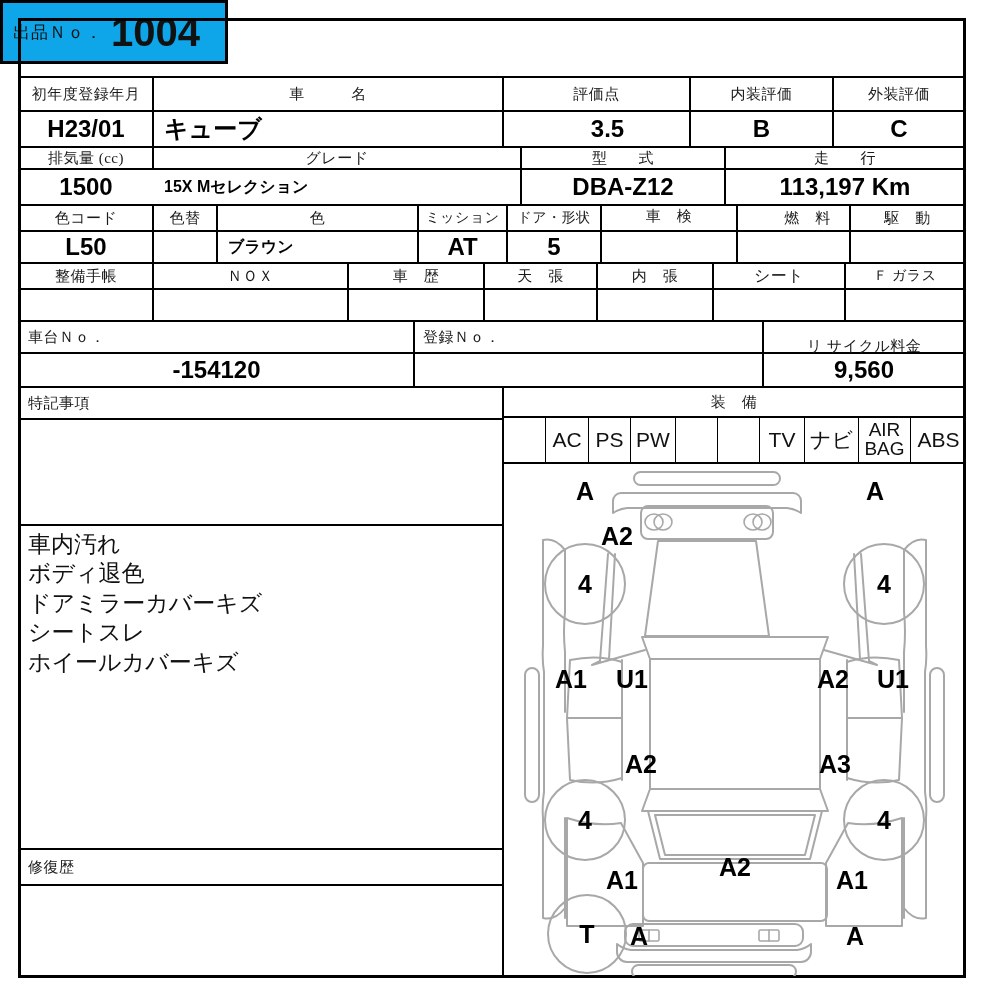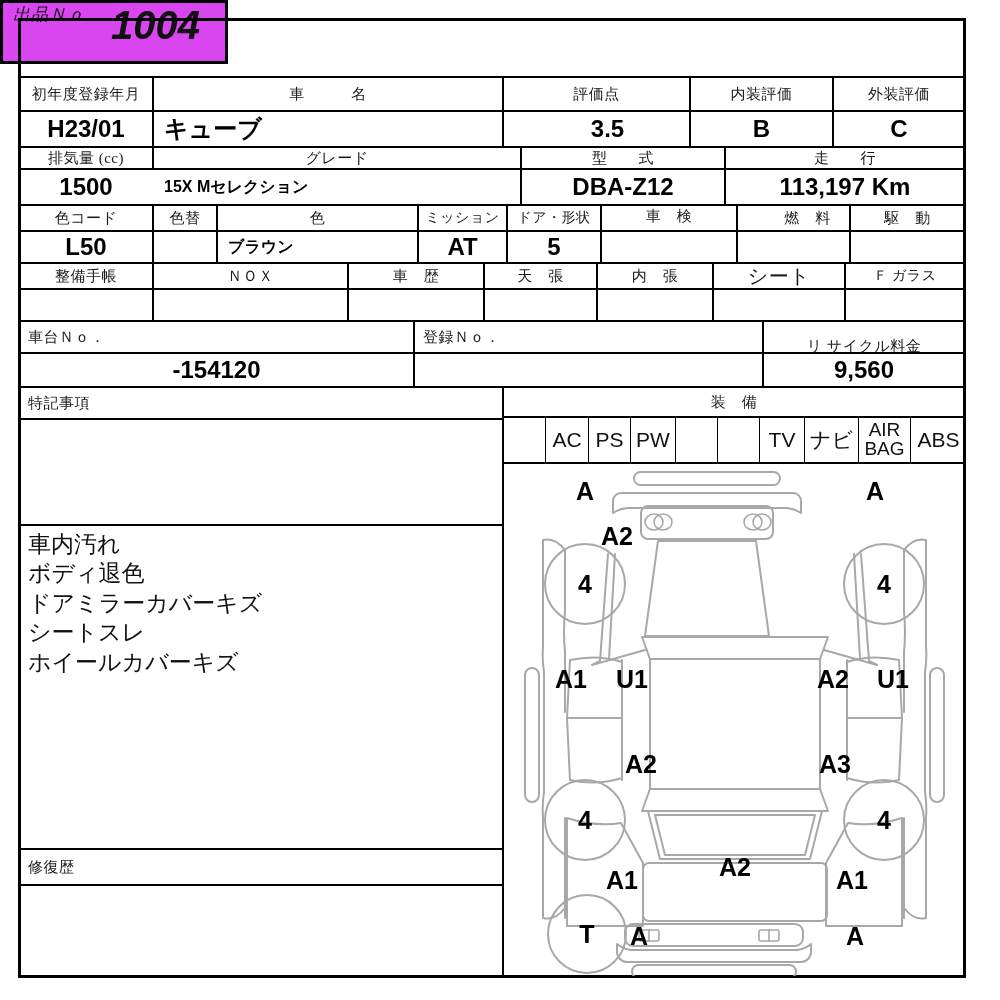--- a/index.html
+++ b/index.html
@@ -27,22 +27,22 @@
   .val-l{justify-content:flex-start;padding-left:10px;}
   .val-sm{font-size:16px;}
   
   .hl{position:absolute;background:#000;height:2px;}
   .vl{position:absolute;background:#000;width:2px;}
   .vl1{position:absolute;background:#000;width:1px;}
 
   
   #lotbox{
     left:18px;top:18px;width:222px;height:58px;
-    border:3px solid #000;display:flex;align-items:flex-start;
-    background:#d946ef;z-index:5;font-style:italic;
+    border:3px solid #000;display:flex;align-items:center;
+    background:#0ea5e9;z-index:5;
   }
   #lotLabel{font-size:17px;letter-spacing:1px;padding-left:10px;}
   #lotNo{
     font-family:"Liberation Sans","DejaVu Sans",sans-serif;
     font-weight:bold;font-size:40px;padding-left:8px;letter-spacing:0px;
   }
 
   
   #notesText{
     position:absolute;left:28px;top:530px;width:460px;
@@ -174,21 +174,21 @@
   <div class="bx val" style="left:508px;top:232px;width:92px;height:30px;">5</div>
   <div class="bx val" style="left:602px;top:232px;width:134px;height:30px;"></div>
   <div class="bx val" style="left:738px;top:232px;width:111px;height:30px;"></div>
   <div class="bx val" style="left:851px;top:232px;width:113px;height:30px;"></div>
 
   <div class="bx lbl" style="left:20px;top:264px;width:132px;height:24px;">整備手帳</div>
   <div class="bx lbl" style="left:154px;top:264px;width:193px;height:24px;">ＮＯＸ</div>
   <div class="bx lbl" style="left:349px;top:264px;width:134px;height:24px;">車　歴</div>
   <div class="bx lbl" style="left:485px;top:264px;width:111px;height:24px;">天　張</div>
   <div class="bx lbl" style="left:598px;top:264px;width:114px;height:24px;">内　張</div>
-  <div class="bx lbl" style="left:714px;top:264px;width:130px;height:24px;font-size:20px;">シート</div>
+  <div class="bx lbl" style="left:714px;top:264px;width:130px;height:24px;font-size:16px;">シート</div>
   <div class="bx lbl" style="left:846px;top:264px;width:118px;height:24px;font-size:14px;">Ｆ ガラス</div>
 
   <div class="bx val" style="left:20px;top:290px;width:132px;height:30px;"></div>
   <div class="bx val" style="left:154px;top:290px;width:193px;height:30px;"></div>
   <div class="bx val" style="left:349px;top:290px;width:134px;height:30px;"></div>
   <div class="bx val" style="left:485px;top:290px;width:111px;height:30px;"></div>
   <div class="bx val" style="left:598px;top:290px;width:114px;height:30px;"></div>
   <div class="bx val" style="left:714px;top:290px;width:130px;height:30px;"></div>
   <div class="bx val" style="left:846px;top:290px;width:118px;height:30px;"></div>
 

